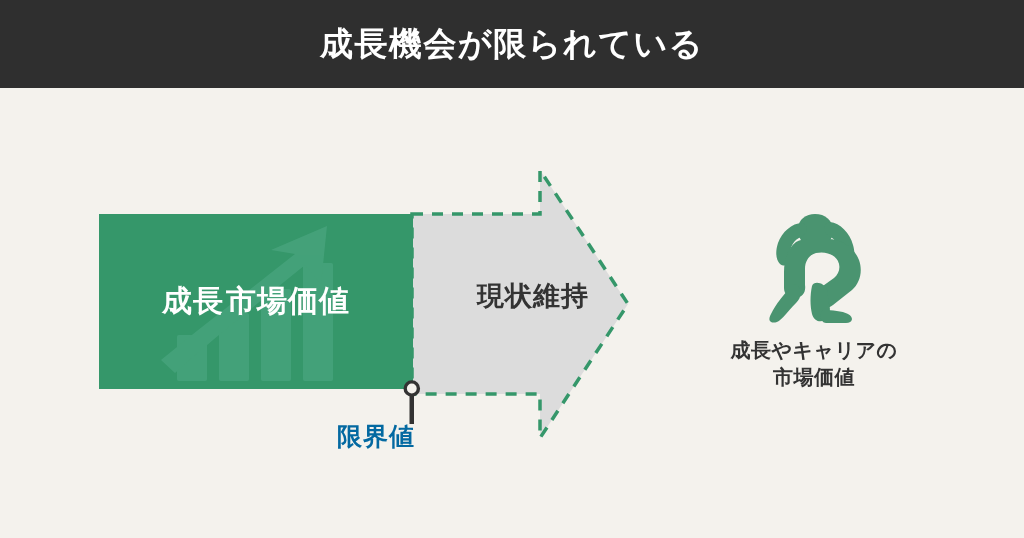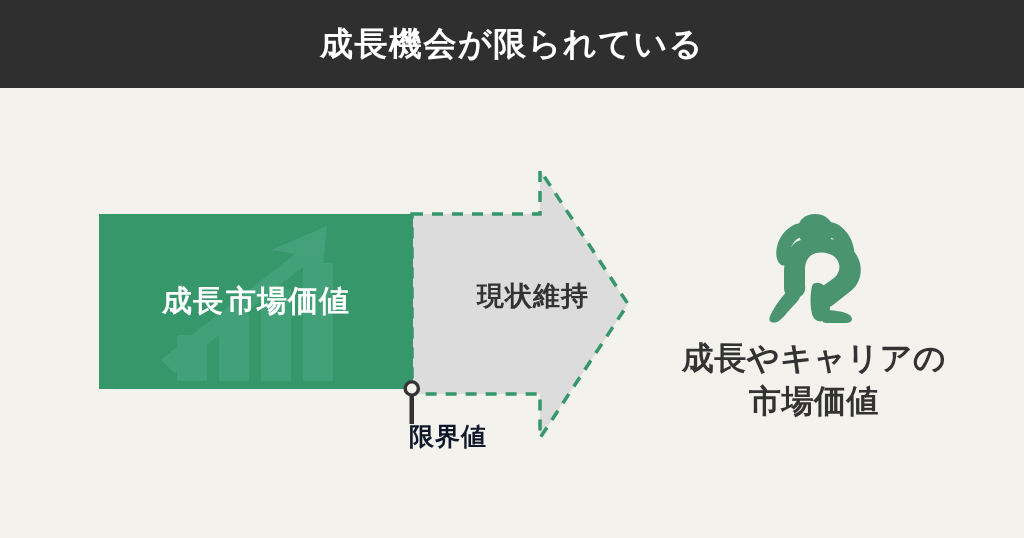--- a/index.html
+++ b/index.html
@@ -127,22 +127,22 @@
     left: 398px;
     top: 290px;  
     width: 28px;
     height: 48px;
   }
   #limit-label {
     position: absolute;
     left: 337px;
     top: 332px;  
     width: 150px;
-    text-align: right;
-    color: #0f172a;
+    text-align: left;
+    color: #0369a1;
     font-size: 25px;
     font-weight: bold;
     letter-spacing: 1px;
     white-space: nowrap;
   }
 
   
   #person-icon {
     position: absolute;
     left: 762px;
@@ -150,21 +150,21 @@
     width: 108px;
     height: 110px;
   }
   #consequence-text {
     position: absolute;
     left: 624px;
     top: 249px;   
     width: 380px;
     text-align: center;
     color: #333333;
-    font-size: 32px;
+    font-size: 20px;
     font-weight: bold;
     letter-spacing: 0.5px;
     line-height: 1.35;
   }
   .consequence-line {
     display: block;
     white-space: nowrap;
   }
 </style>
 </head>

